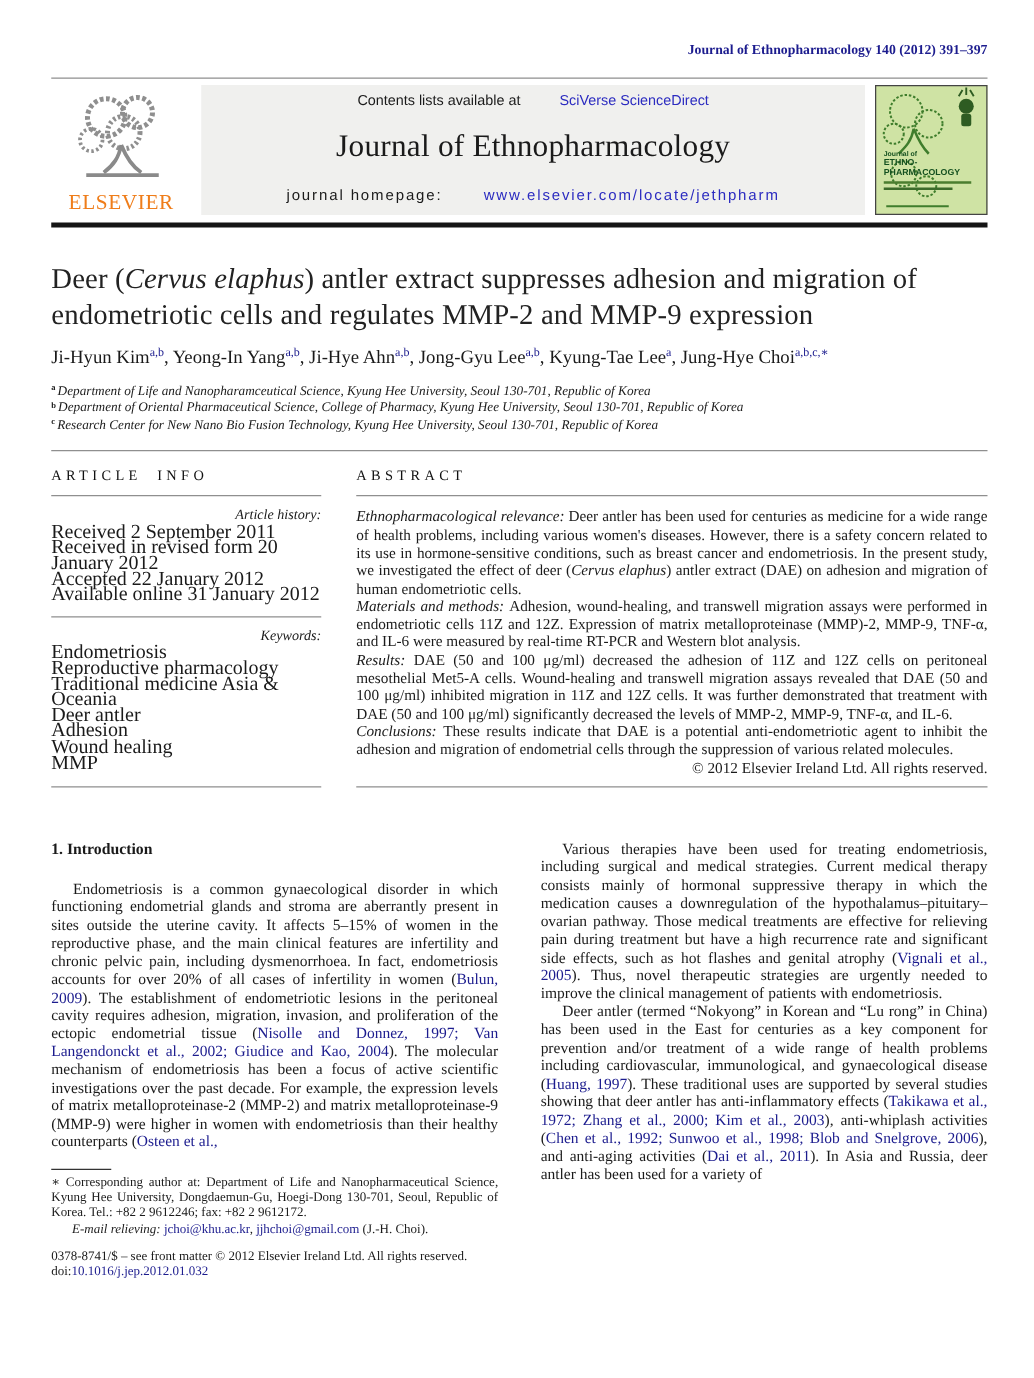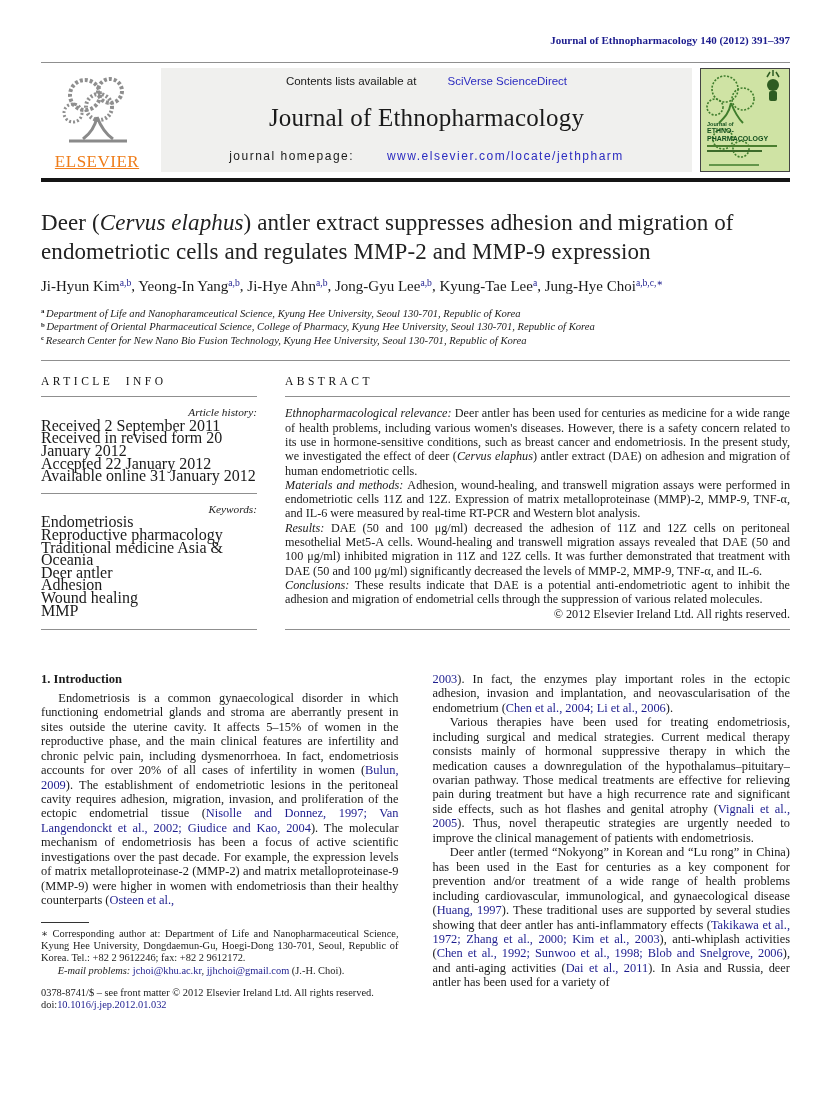--- a/index.html
+++ b/index.html
@@ -25,21 +25,20 @@
   .masthead{
     display:flex;align-items:stretch;margin-top:5px;height:104px;
   }
   .elsevier{
     width:112px;display:flex;flex-direction:column;align-items:center;justify-content:flex-end;
     padding-bottom:2px;background:#fff;
   }
   .els-word{
     font-size:17px;color:var(--orange);letter-spacing:0.5px;line-height:1;
     font-family:"Liberation Serif","DejaVu Serif",serif;
-    text-decoration:underline;
   }
   .mast-center{
     flex:1;background:#f0f0ee;margin:0 8px;display:flex;flex-direction:column;
     align-items:center;justify-content:space-between;padding:7px 6px 9px 6px;
   }
   .contents-line{font-size:11.5px;font-family:"Liberation Sans","DejaVu Sans",sans-serif;}
   .mast-title{font-size:25px;letter-spacing:0.2px;}
   .homepage-line{
     font-size:12px;letter-spacing:1.5px;font-family:"Liberation Sans","DejaVu Sans",sans-serif;
   }
@@ -85,21 +84,21 @@
   }
   .abs-copy{
     font-size:12.2px;line-height:14.3px;text-align:right;margin-top:0;
   }
   .body-cols{
     display:flex;margin-top:42px;column-gap:34px;
   }
   .col{flex:1;min-width:0;}
   .sec-head{font-size:12.6px;font-weight:bold;}
   .bp{font-size:12.4px;line-height:14.45px;text-align:justify;}
-  .col.left .bp{margin-top:4px;text-indent:1.4em;}
+  .col.left .bp{margin-top:17px;text-indent:1.4em;}
   .col.right .bp{margin-top:0;}
   .col.right .bp.ind{text-indent:1.4em;}
   .footnote{margin-top:14px;font-size:10.4px;line-height:12.3px;}
   .fn-rule{width:48px;border-top:1px solid #333;margin-bottom:5px;}
   .fn-corr{text-align:justify;}
   .fn-email{text-indent:1.6em;}
   .fn-issn{margin-top:10px;}
   
   .rt-i{font-style:italic;}
   .rt-b{font-weight:bold;}
@@ -214,25 +213,24 @@
     </div>
   </div>
 
   <div class="body-cols">
     <div class="col left">
       <h2 class="sec-head">1.  Introduction</h2>
       <p class="bp"><span>Endometriosis is a common gynaecological disorder in which functioning endometrial glands and stroma are aberrantly present in sites outside the uterine cavity. It affects 5–15% of women in the reproductive phase, and the main clinical features are infertility and chronic pelvic pain, including dysmenorrhoea. In fact, endometriosis accounts for over 20% of all cases of infertility in women (</span><span class="rt-link">Bulun, 2009</span><span>). The establishment of endometriotic lesions in the peritoneal cavity requires adhesion, migration, invasion, and proliferation of the ectopic endometrial tissue (</span><span class="rt-link">Nisolle and Donnez, 1997; Van Langendonckt et al., 2002; Giudice and Kao, 2004</span><span>). The molecular mechanism of endometriosis has been a focus of active scientific investigations over the past decade. For example, the expression levels of matrix metalloproteinase-2 (MMP-2) and matrix metalloproteinase-9 (MMP-9) were higher in women with endometriosis than their healthy counterparts (</span><span class="rt-link">Osteen et al.,</span></p>
       <div class="footnote">
         <div class="fn-rule"></div>
         <p class="fn-corr first"><span>∗ Corresponding author at: Department of Life and Nanopharmaceutical Science, Kyung Hee University, Dongdaemun-Gu, Hoegi-Dong 130-701, Seoul, Republic of Korea. Tel.: +82 2 9612246; fax: +82 2 9612172.</span></p>
-        <p class="fn-email"><span class="rt-i">E-mail problems: </span><span class="rt-link">jchoi@khu.ac.kr</span><span>, </span><span class="rt-link">jjhchoi@gmail.com</span><span> (J.-H. Choi).</span></p>
+        <p class="fn-email"><span class="rt-i">E-mail relieving: </span><span class="rt-link">jchoi@khu.ac.kr</span><span>, </span><span class="rt-link">jjhchoi@gmail.com</span><span> (J.-H. Choi).</span></p>
         <p class="fn-issn">0378-8741/$ – see front matter © 2012 Elsevier Ireland Ltd. All rights reserved.</p>
         <p><span>doi:</span><span class="rt-link">10.1016/j.jep.2012.01.032</span></p>
       </div>
     </div>
     <div class="col right">
-      <p class="bp"><span class="rt-link">2003</span><span>). In fact, the enzymes play important roles in the ectopic adhesion, invasion and implantation, and neovascularisation of the endometrium (</span><span class="rt-link">Chen et al., 2004; Li et al., 2006</span><span>).</span></p>
       <p class="bp ind"><span>Various therapies have been used for treating endometriosis, including surgical and medical strategies. Current medical therapy consists mainly of hormonal suppressive therapy in which the medication causes a downregulation of the hypothalamus–pituitary–ovarian pathway. Those medical treatments are effective for relieving pain during treatment but have a high recurrence rate and significant side effects, such as hot flashes and genital atrophy (</span><span class="rt-link">Vignali et al., 2005</span><span>). Thus, novel therapeutic strategies are urgently needed to improve the clinical management of patients with endometriosis.</span></p>
       <p class="bp ind"><span>Deer antler (termed “Nokyong” in Korean and “Lu rong” in China) has been used in the East for centuries as a key component for prevention and/or treatment of a wide range of health problems including cardiovascular, immunological, and gynaecological disease (</span><span class="rt-link">Huang, 1997</span><span>). These traditional uses are supported by several studies showing that deer antler has anti-inflammatory effects (</span><span class="rt-link">Takikawa et al., 1972; Zhang et al., 2000; Kim et al., 2003</span><span>), anti-whiplash activities (</span><span class="rt-link">Chen et al., 1992; Sunwoo et al., 1998; Blob and Snelgrove, 2006</span><span>), and anti-aging activities (</span><span class="rt-link">Dai et al., 2011</span><span>). In Asia and Russia, deer antler has been used for a variety of</span></p>
     </div>
   </div>
 
 </div>
 
 </body></html>

